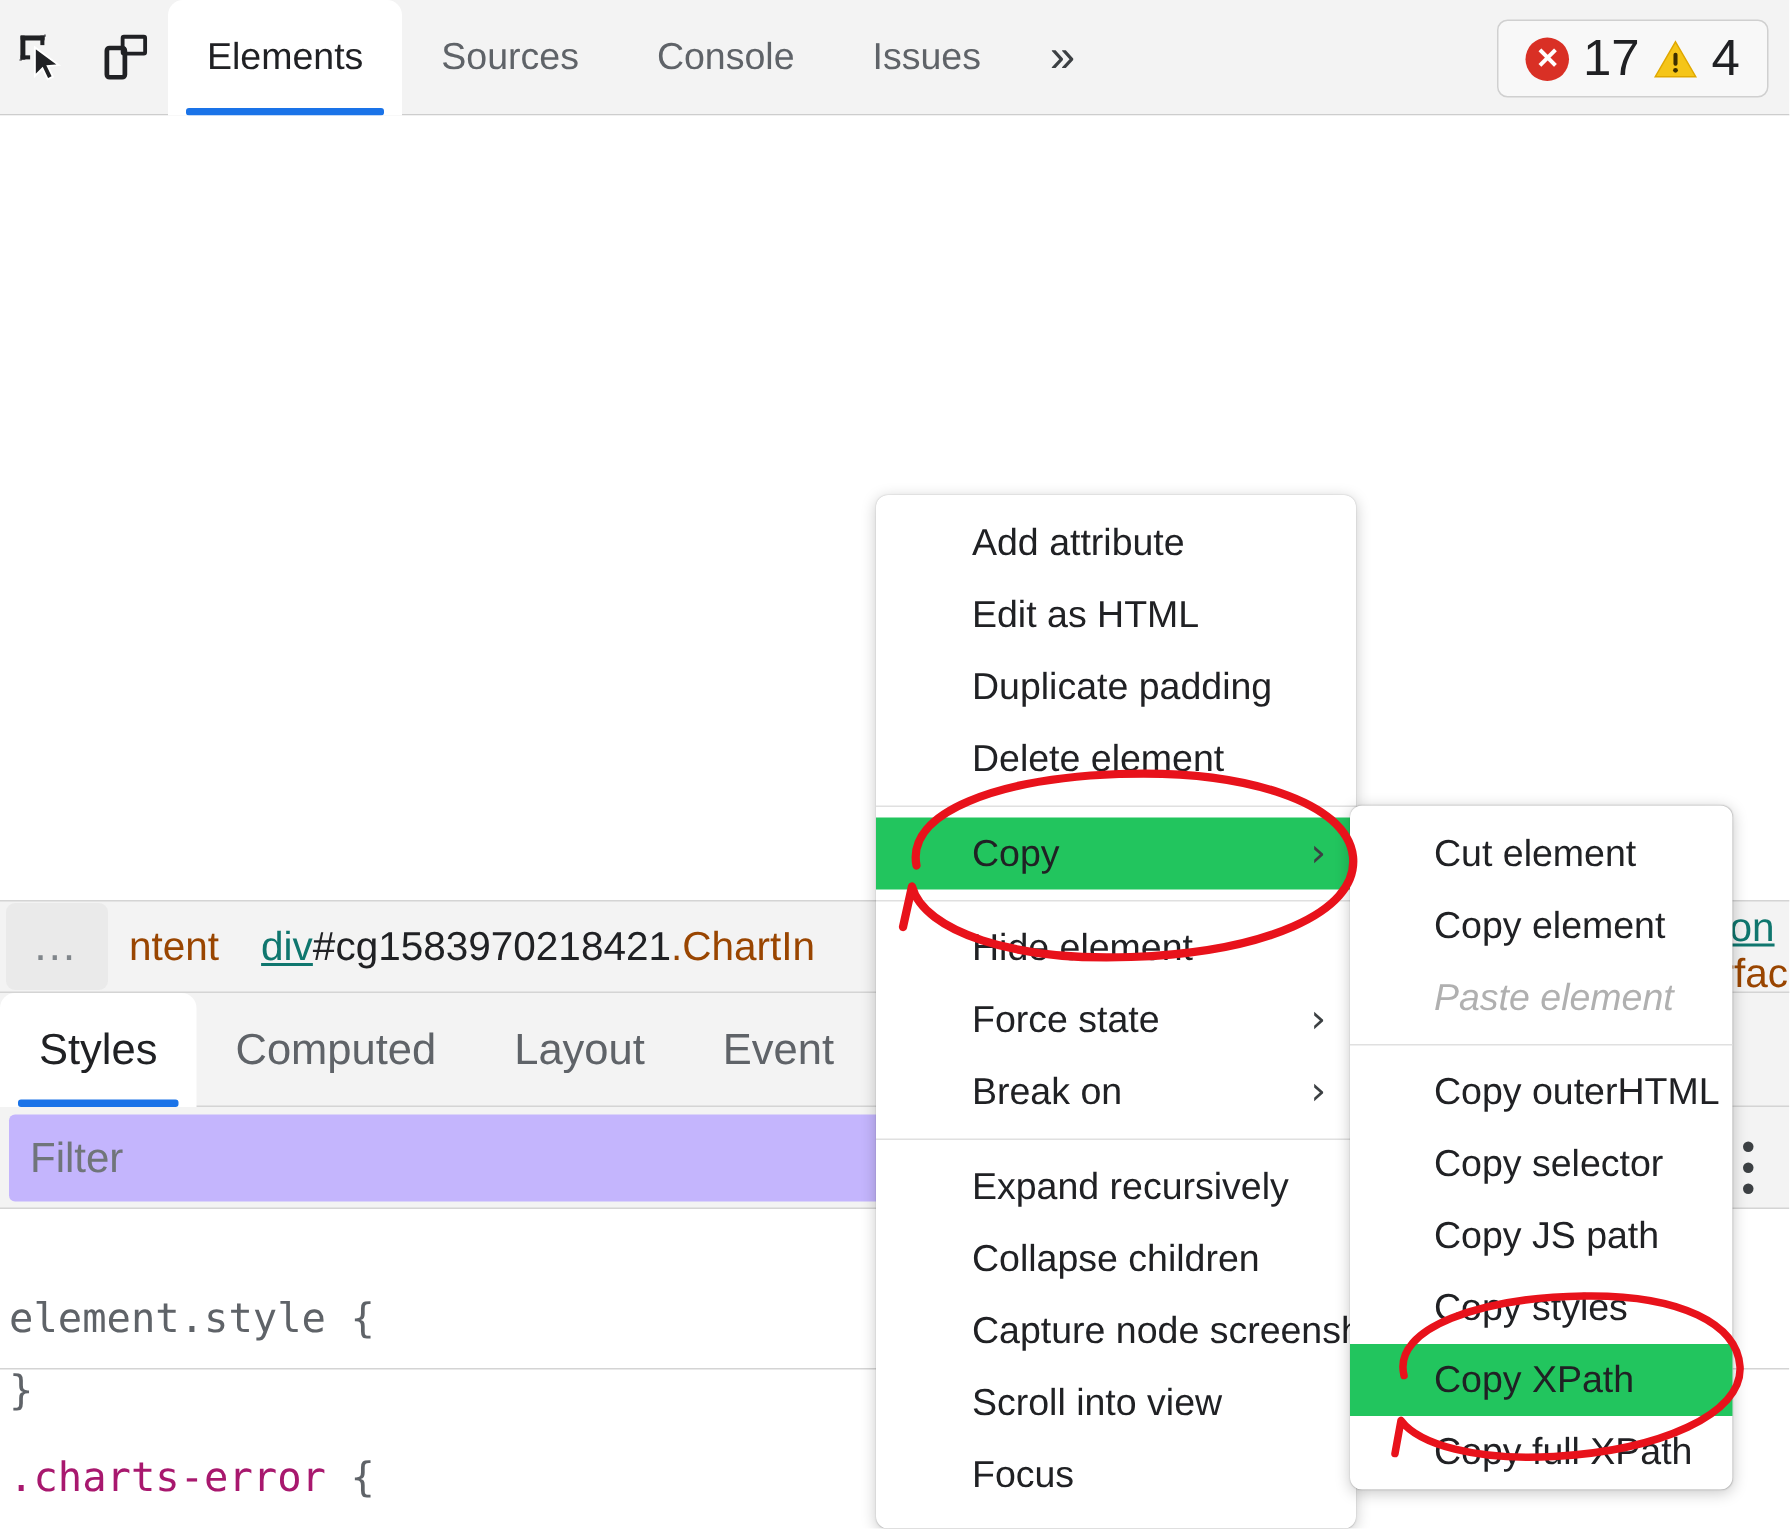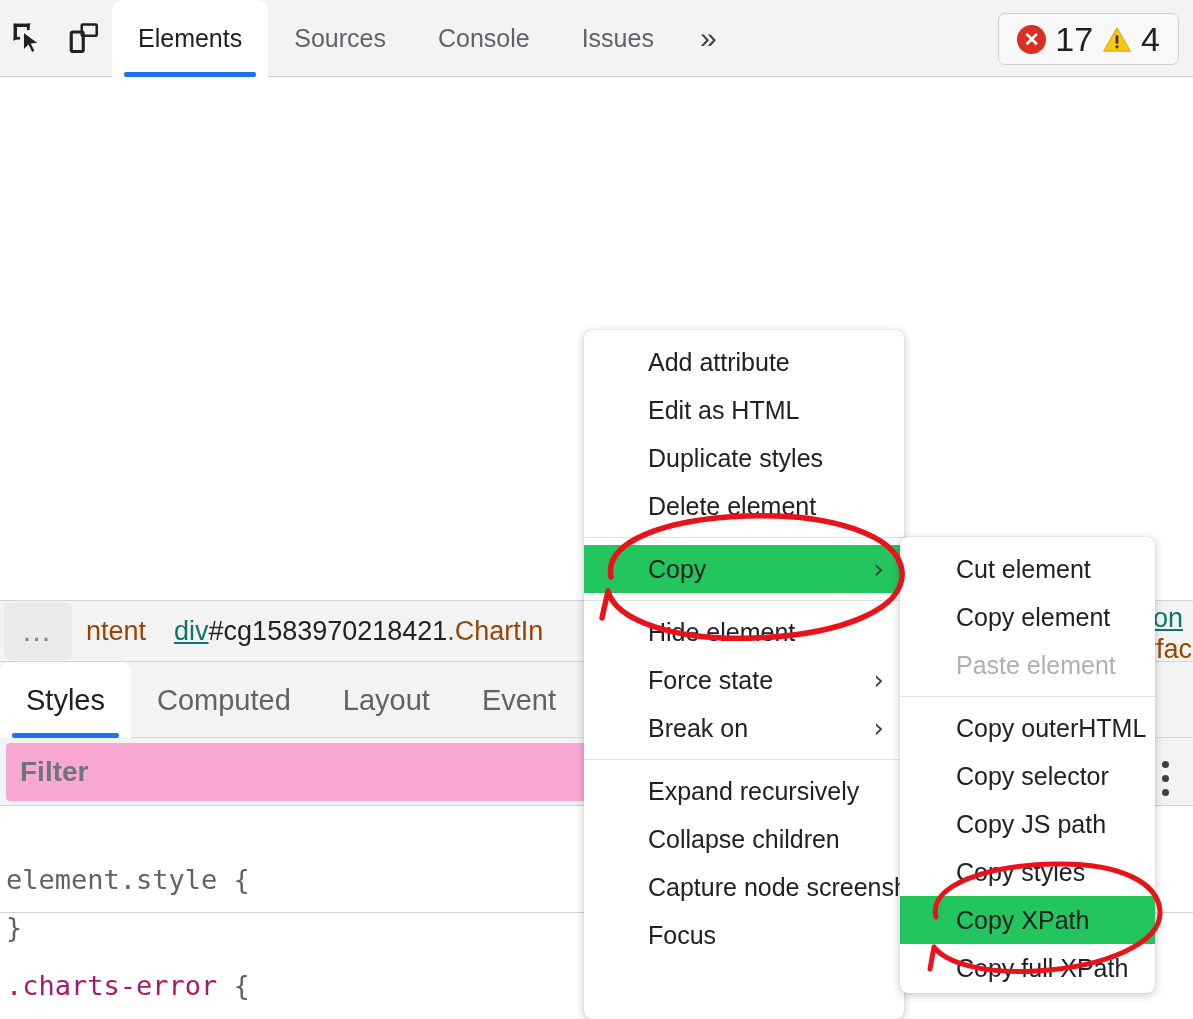--- a/index.html
+++ b/index.html
@@ -245,30 +245,29 @@
     background: #f3f3f3;
     border-bottom: 1px solid #d4d4d4;
     box-sizing: border-box;
     display: flex;
     align-items: center;
   }
   .filter-input {
     margin: 0 0 0 6px;
     width: 1090px;
     height: 58px;
-    background: #f9a8d4;
+    background: #c4b5fd;
     border: none;
     outline: none;
     border-radius: 4px;
     font-size: 28px;
     color: #202124;
     padding: 0 14px;
     box-sizing: border-box;
     font-family: "Liberation Sans", sans-serif;
-    font-weight: bold;
   }
   .filter-input::placeholder { color: #70757a; }
 
   .css-block {
     position: absolute;
     left: 0;
     width: 1193px;
     box-sizing: border-box;
     font-family: "DejaVu Sans Mono", monospace;
     font-size: 27px;
@@ -316,21 +315,21 @@
     align-items: center;
     padding: 0 2px 0 64px;
     font-size: 25px;
     color: #202124;
     box-sizing: border-box;
     position: relative;
     white-space: nowrap;
   }
   #ctx-sub .ctx-item { padding-left: 56px; }
   .ctx-item.highlighted { background: #22c55e; }
-  .ctx-item.disabled { color: #b0b0b0; }
+  .ctx-item.disabled { color: #b0b0b0; font-style: italic; }
   .ctx-item .chev {
     position: absolute;
     right: 20px;
     top: 50%;
     transform: translateY(-50%);
     font-size: 26px;
     color: #3c4043;
     font-family: "DejaVu Sans", sans-serif;
   }
   .ctx-sep {
@@ -481,21 +480,21 @@
   </div>
 
   <div class="ctx-menu" id="ctx-main">
     <div class="ctx-item">
         <span>Add attribute</span>
       </div>
     <div class="ctx-item">
         <span>Edit as HTML</span>
       </div>
     <div class="ctx-item">
-        <span>Duplicate styles</span>
+        <span>Duplicate padding</span>
       </div>
     <div class="ctx-item">
         <span>Delete element</span>
       </div>
     <div class="ctx-sep"></div>
     <div class="ctx-item highlighted">
         <span>Copy</span>
         <span class="chev">›</span>
       </div>
     <div class="ctx-sep"></div>
@@ -514,20 +513,23 @@
     <div class="ctx-item">
         <span>Expand recursively</span>
       </div>
     <div class="ctx-item">
         <span>Collapse children</span>
       </div>
     <div class="ctx-item">
         <span>Capture node screenshot</span>
       </div>
     <div class="ctx-item">
+        <span>Scroll into view</span>
+      </div>
+    <div class="ctx-item">
         <span>Focus</span>
       </div>
   </div>
 
   <div class="ctx-menu" id="ctx-sub">
     <div class="ctx-item">
         <span>Cut element</span>
       </div>
     <div class="ctx-item">
         <span>Copy element</span>

